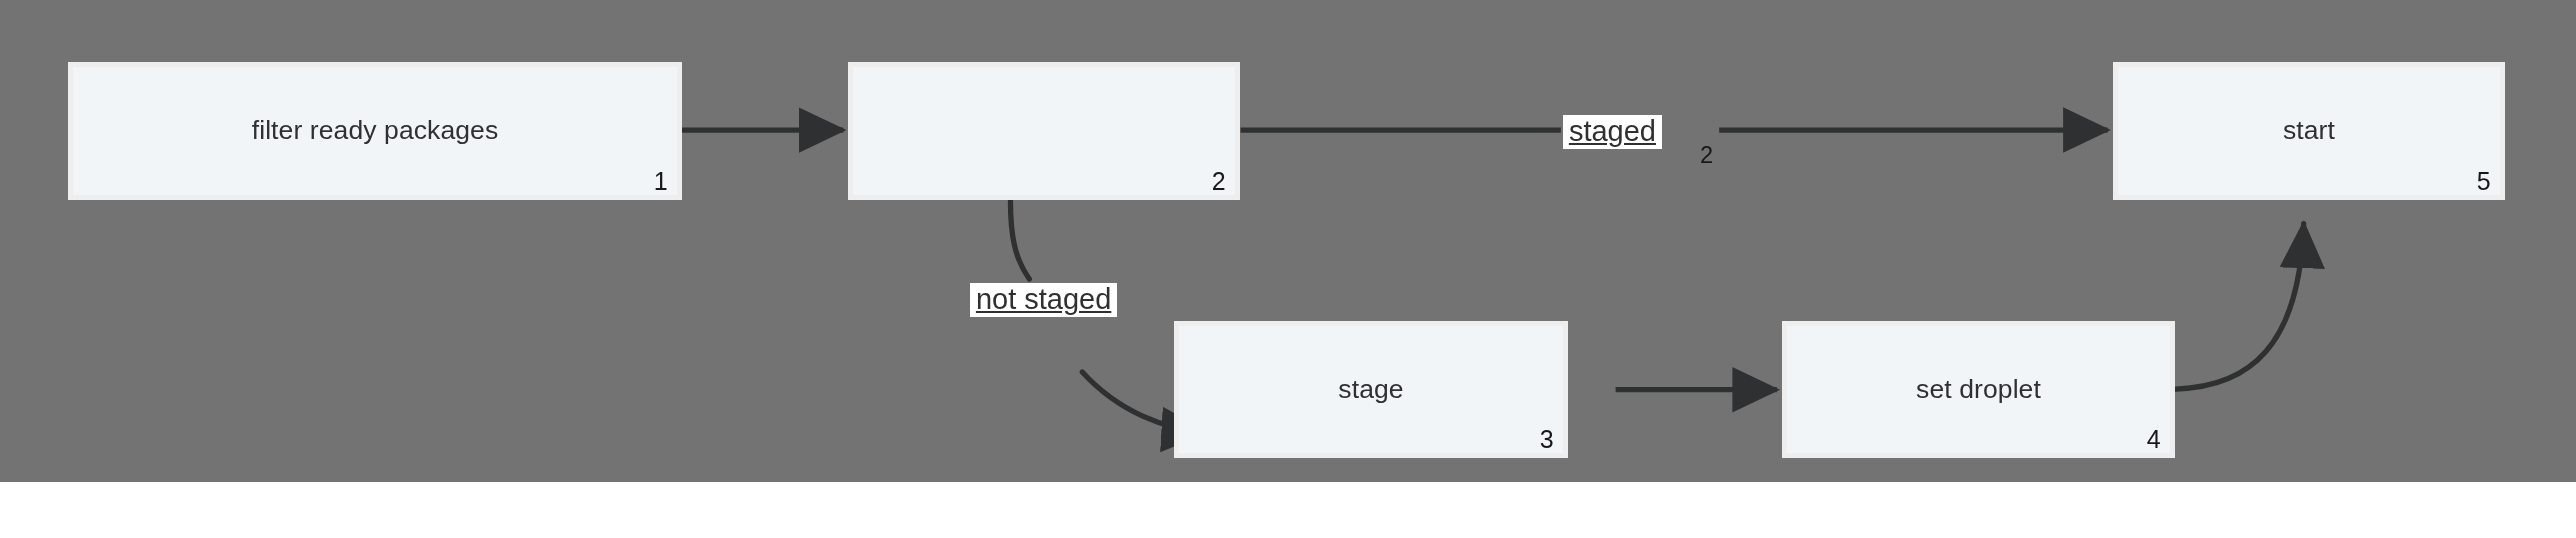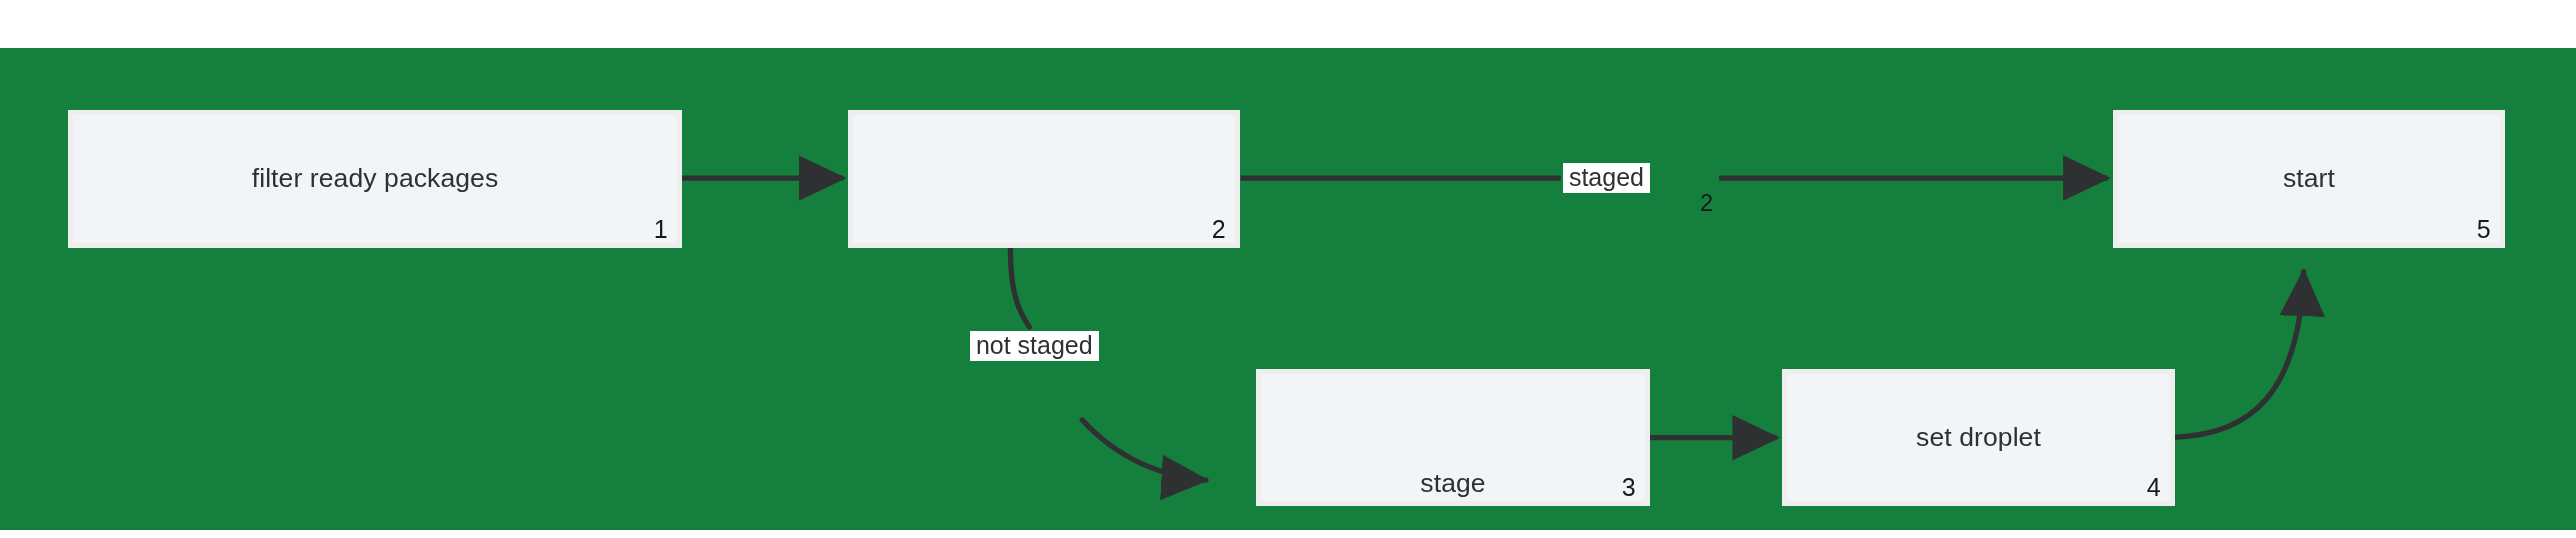--- a/index.html
+++ b/index.html
@@ -8,23 +8,22 @@
     padding: 0;
     background: #ffffff;
   }
   body {
     font-family: "Liberation Sans", "DejaVu Sans", sans-serif;
   }
   #canvas {
     position: relative;
     width: 2576px;
     height: 482px;
-    background: #15803d;
+    background: #737373;
     overflow: hidden;
-    margin-top: 48px;
   }
   #edge-layer {
     position: absolute;
     left: 0;
     top: 0;
     width: 2576px;
     height: 538px;
     pointer-events: none;
   }
   .node {
@@ -48,26 +47,27 @@
   .node-index {
     position: absolute;
     right: 9.4px;
     bottom: 1.2px;
     font-size: 25px;
     line-height: 1;
     color: #17181a;
   }
   .edge-label {
     position: absolute;
-    font-size: 25px;
+    font-size: 29px;
     line-height: 1;
     color: #2f3031;
     background: #ffffff;
     padding: 2.4px 5.9px;
     white-space: nowrap;
+    text-decoration: underline;
   }
   .edge-index {
     position: absolute;
     font-size: 23.6px;
     line-height: 1;
     color: #17181a;
     white-space: nowrap;
   }
 </style>
 </head>
@@ -107,21 +107,21 @@
 
   <div class="node" style="left:68px; top:62px; width:614px; height:138px;">
     <span class="node-label">filter ready packages</span>
     <span class="node-index">1</span>
   </div>
 
   <div class="node" style="left:848px; top:62px; width:392px; height:138px;">
     <span class="node-index">2</span>
   </div>
 
-  <div class="node" style="left:1256px; top:321px; width:394px; height:137px;align-items:flex-end;">
+  <div class="node" style="left:1174px; top:321px; width:394px; height:137px;">
     <span class="node-label">stage</span>
     <span class="node-index">3</span>
   </div>
 
   <div class="node" style="left:1782px; top:321px; width:393px; height:137px;">
     <span class="node-label">set droplet</span>
     <span class="node-index">4</span>
   </div>
 
   <div class="node" style="left:2113px; top:62px; width:392px; height:138px;">

